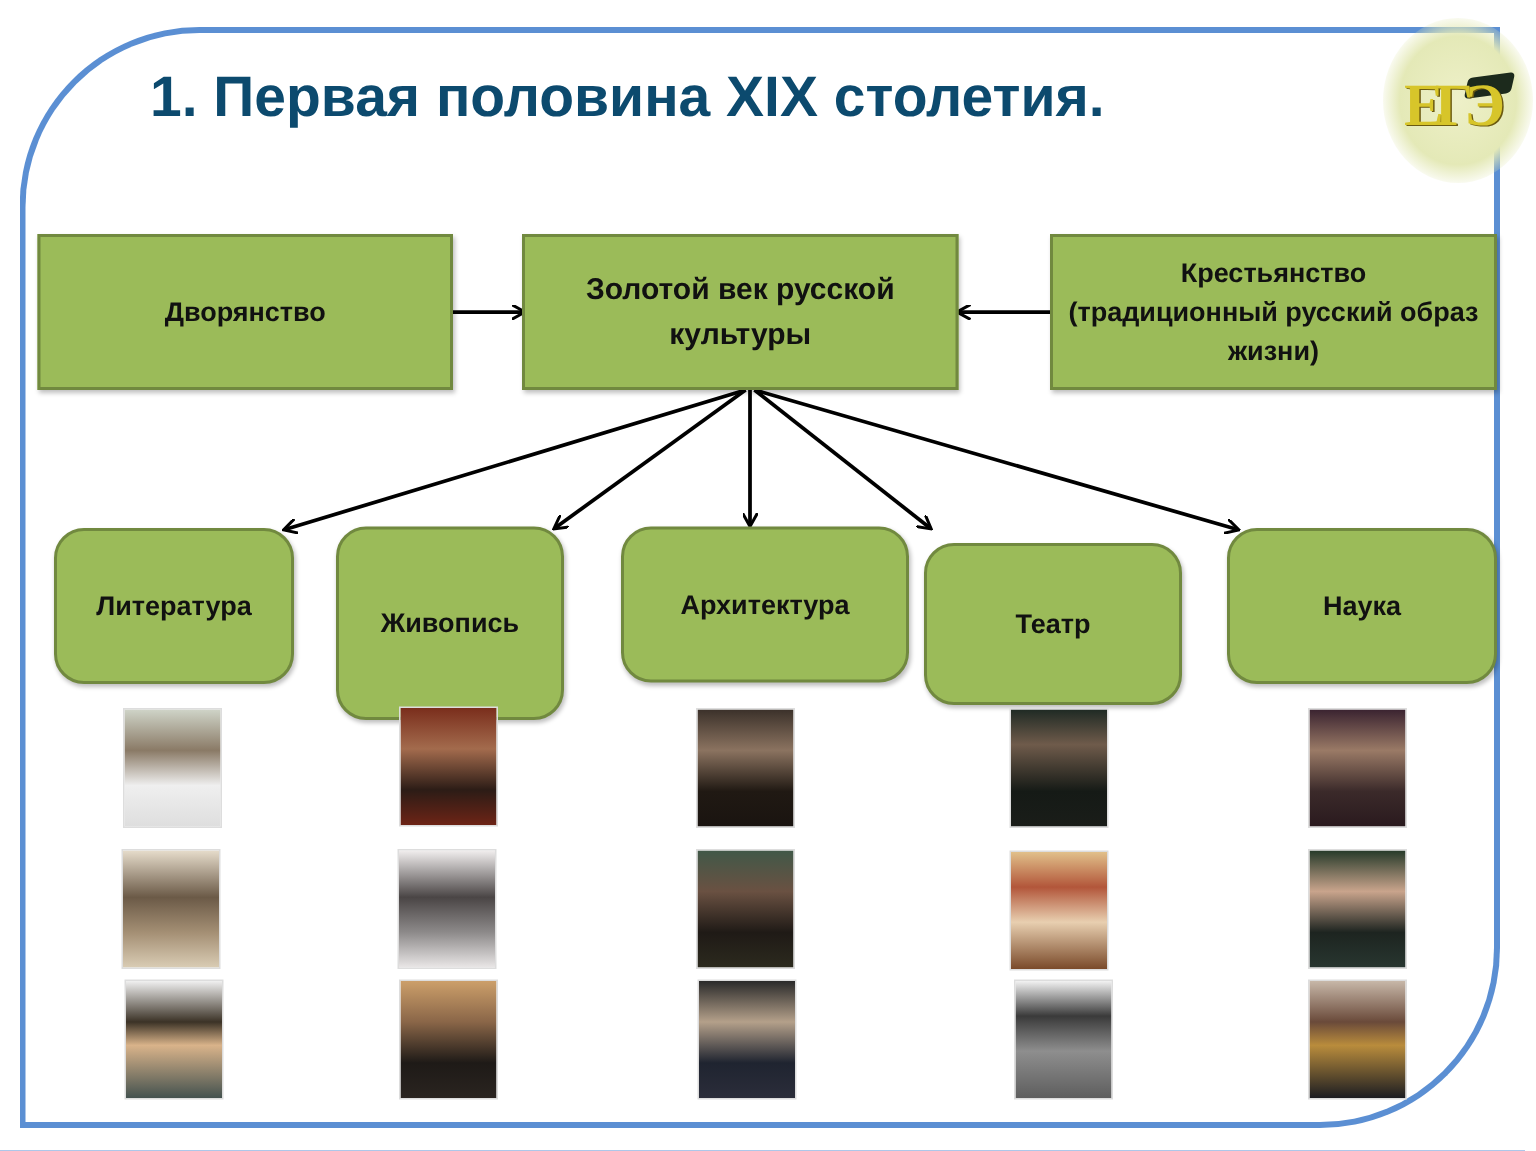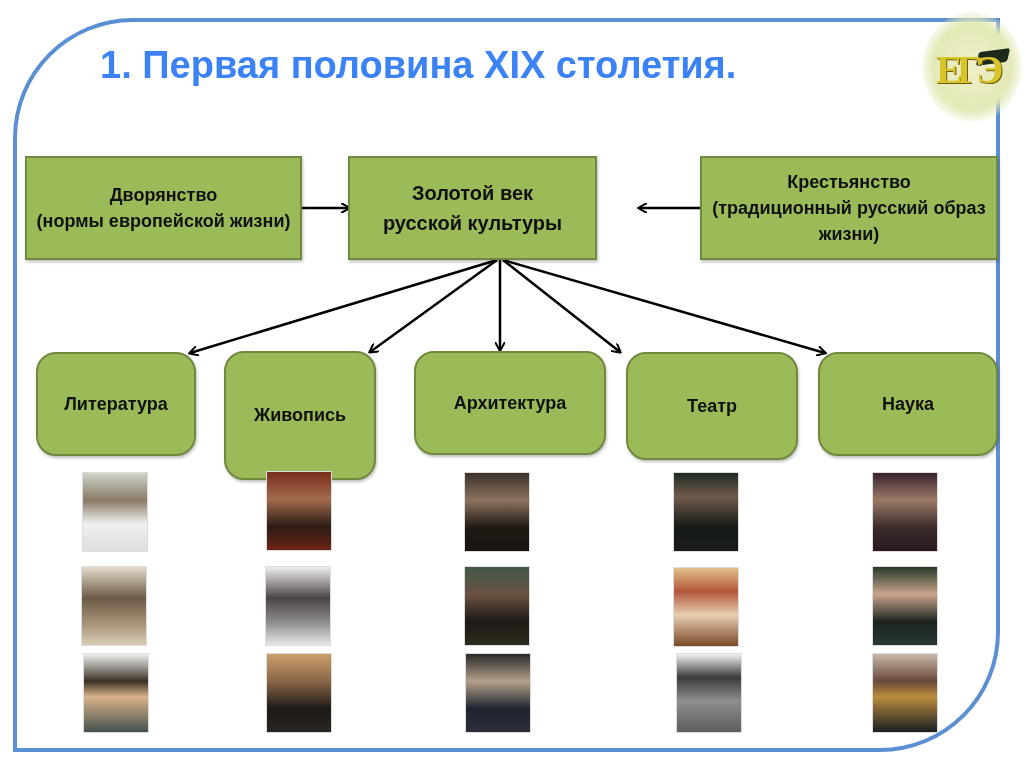--- a/index.html
+++ b/index.html
@@ -12,21 +12,21 @@
     border-left: 4px solid #5b8fd3; border-top: 4px solid #5b8fd3;
     border-radius: 120px 0 0 0;
   }
   .frame-bottom {
     position: absolute; left: 13px; top: 18px; width: 983px; height: 730px;
     border-right: 4px solid #5b8fd3; border-bottom: 4px solid #5b8fd3;
     border-radius: 0 0 120px 0;
   }
   .title {
     position: absolute; left: 100px; top: 44px; width: 830px;
-    font-size: 38px; font-weight: bold; color: #3b82f6; white-space: nowrap;
+    font-size: 38px; font-weight: bold; color: #0c4a6e; white-space: nowrap;
     font-family: "Liberation Sans", sans-serif;
   }
   .logo {
     position: absolute; left: 922px; top: 12px; width: 100px; height: 110px;
     border-radius: 50%;
     background: radial-gradient(ellipse at center, #eef0c8 0%, #e4e9b7 55%, rgba(255,255,255,0) 75%);
   }
   .logo .letters {
     position: absolute; left: 14px; top: 34px; font-family: "Liberation Serif", serif; font-weight: bold;
     font-size: 40px; color: #d7c52a; text-shadow: 1px 1px 0 #6b5a10; letter-spacing: -6px;
@@ -73,45 +73,44 @@
   <line x1="497" y1="260" x2="190" y2="353" stroke="#000" stroke-width="2.5" marker-end="url(#ah)"></line>
   <line x1="497" y1="260" x2="370" y2="352" stroke="#000" stroke-width="2.5" marker-end="url(#ah)"></line>
   <line x1="500" y1="260" x2="500" y2="350" stroke="#000" stroke-width="2.5" marker-end="url(#ah)"></line>
   <line x1="503" y1="260" x2="620" y2="352" stroke="#000" stroke-width="2.5" marker-end="url(#ah)"></line>
   <line x1="503" y1="260" x2="825" y2="353" stroke="#000" stroke-width="2.5" marker-end="url(#ah)"></line>
 </svg>
 
 <div class="box top-box" style="left:25px;top:156px;width:277px;height:104px;">
   <div>
     <div>Дворянство</div>
-    <div>(нормы европейской жизни)</div>
   </div>
 </div>
 
-<div class="box top-box" style="left:348px;top:156px;width:249px;height:104px;font-size:20px;line-height:30px;padding:0 20px;">
+<div class="box top-box" style="left:348px;top:156px;width:291px;height:104px;font-size:20px;line-height:30px;padding:0 20px;">
   <div>Золотой век русской культуры</div>
 </div>
 
 <div class="box top-box" style="left:700px;top:156px;width:298px;height:104px;">
   <div>
     <div>Крестьянство</div>
     <div>(традиционный русский образ жизни)</div>
   </div>
 </div>
 
 <div class="box round-box" style="left:36px;top:352px;width:160px;height:104px;text-align:right;">
   <span>Литература</span>
 </div>
 <div class="box round-box" style="left:224px;top:351px;width:152px;height:129px;">
   <span>Живопись</span>
 </div>
 <div class="box round-box" style="left:414px;top:351px;width:192px;height:104px;">
   <span>Архитектура</span>
 </div>
-<div class="box round-box" style="left:616px;top:352px;width:172px;height:108px;margin-left:10px;">
+<div class="box round-box" style="left:616px;top:362px;width:172px;height:108px;">
   <span>Театр</span>
 </div>
 <div class="box round-box" style="left:818px;top:352px;width:180px;height:104px;">
   <span>Наука</span>
 </div>
 
 <div class="portrait" style="left:82px;top:472px;background:linear-gradient(180deg,#cfd4c8 0%,#8a7a66 35%,#efefef 65%,#dedede 100%);"></div>
 <div class="portrait" style="left:81px;top:566px;background:linear-gradient(180deg,#e6dccb 0%,#6b5a47 40%,#a48f74 70%,#d9ccb4 100%);"></div>
 <div class="portrait" style="left:83px;top:653px;background:linear-gradient(180deg,#f0f0f0 0%,#3b3226 35%,#d9b38a 55%,#44524f 100%);"></div>
 

